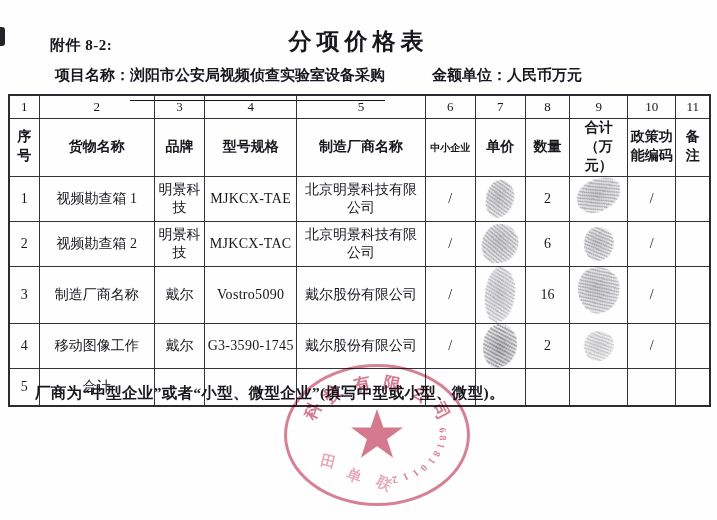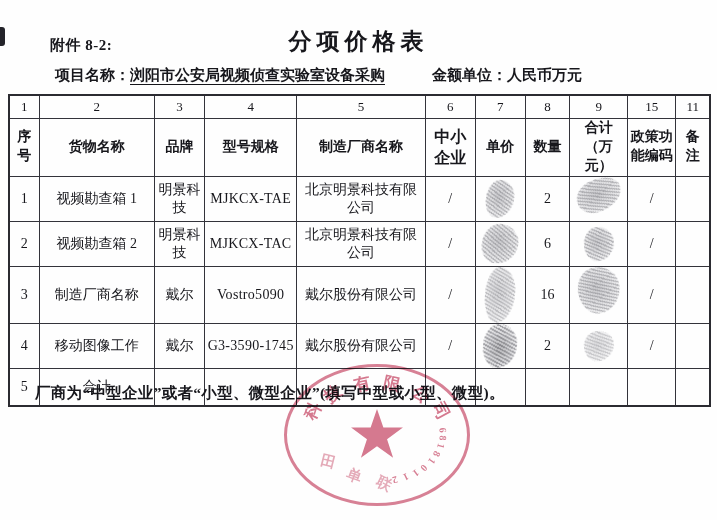--- a/index.html
+++ b/index.html
@@ -6,38 +6,38 @@
   body{
     width:717px;height:520px;position:relative;overflow:hidden;
     background:#fefefe;
     font-family:"Liberation Serif","DejaVu Serif",serif;
     color:#17171c;
   }
   
   .attachment{position:absolute;left:50px;top:36px;font-size:15px;font-weight:700;letter-spacing:.5px;}
   .doc-title{position:absolute;left:0;right:0;top:26px;text-align:center;font-size:23px;font-weight:700;letter-spacing:5px;}
   .project-line{position:absolute;left:55px;top:66px;font-size:15px;font-weight:700;white-space:nowrap;}
-  .project-name{border-bottom:1.6px solid #15151a;padding-bottom:1px;}
+  .project-name{border-bottom:1.6px solid #15151a;padding-bottom:17px;}
   .unit-line{position:absolute;left:432px;top:66px;font-size:15px;font-weight:700;white-space:nowrap;}
   
   table.price{
     position:absolute;left:8px;top:94px;width:703px;
     border-collapse:collapse;table-layout:fixed;
   }
   table.price td{
     border:1.6px solid #33333a;
     text-align:center;vertical-align:middle;
     font-size:14px;padding:0 2px;
     word-break:break-all;white-space:pre-line;
     overflow:visible;
   }
   table.price{border:2.5px solid #2b2b31;}
   tr.colnums td{height:22px;font-size:13px;font-weight:400;}
   tr.heads td{height:42px;font-weight:600;font-size:14px;line-height:1.35;}
-  tr.heads td.small{font-size:16px;font-weight:600;}
+  tr.heads td.small{font-size:10px;font-weight:600;}
   tr.r1 td,tr.r2 td{height:44px;}
   tr.r3 td,tr.r4 td{height:42px;}
   tr.r5 td{height:36px;}
   td.vtop{vertical-align:top;padding-top:3px;}
   td.model{font-size:13px;font-family:"Liberation Serif","DejaVu Serif",serif;letter-spacing:.3px;}
   td.goods{font-size:14.5px;}
   
   .scribble{
     display:inline-block;vertical-align:middle;
     background:
@@ -102,21 +102,21 @@
       <tr class="colnums">
     <td>1</td>
     <td>2</td>
     <td>3</td>
     <td>4</td>
     <td>5</td>
     <td>6</td>
     <td>7</td>
     <td>8</td>
     <td>9</td>
-    <td>15</td>
+    <td>10</td>
     <td>11</td>
   </tr>
   <tr class="heads">
     <td>序
 号</td>
     <td>货物名称</td>
     <td>品牌</td>
     <td>型号规格</td>
     <td>制造厂商名称</td>
     <td class="small">中小企业</td>

